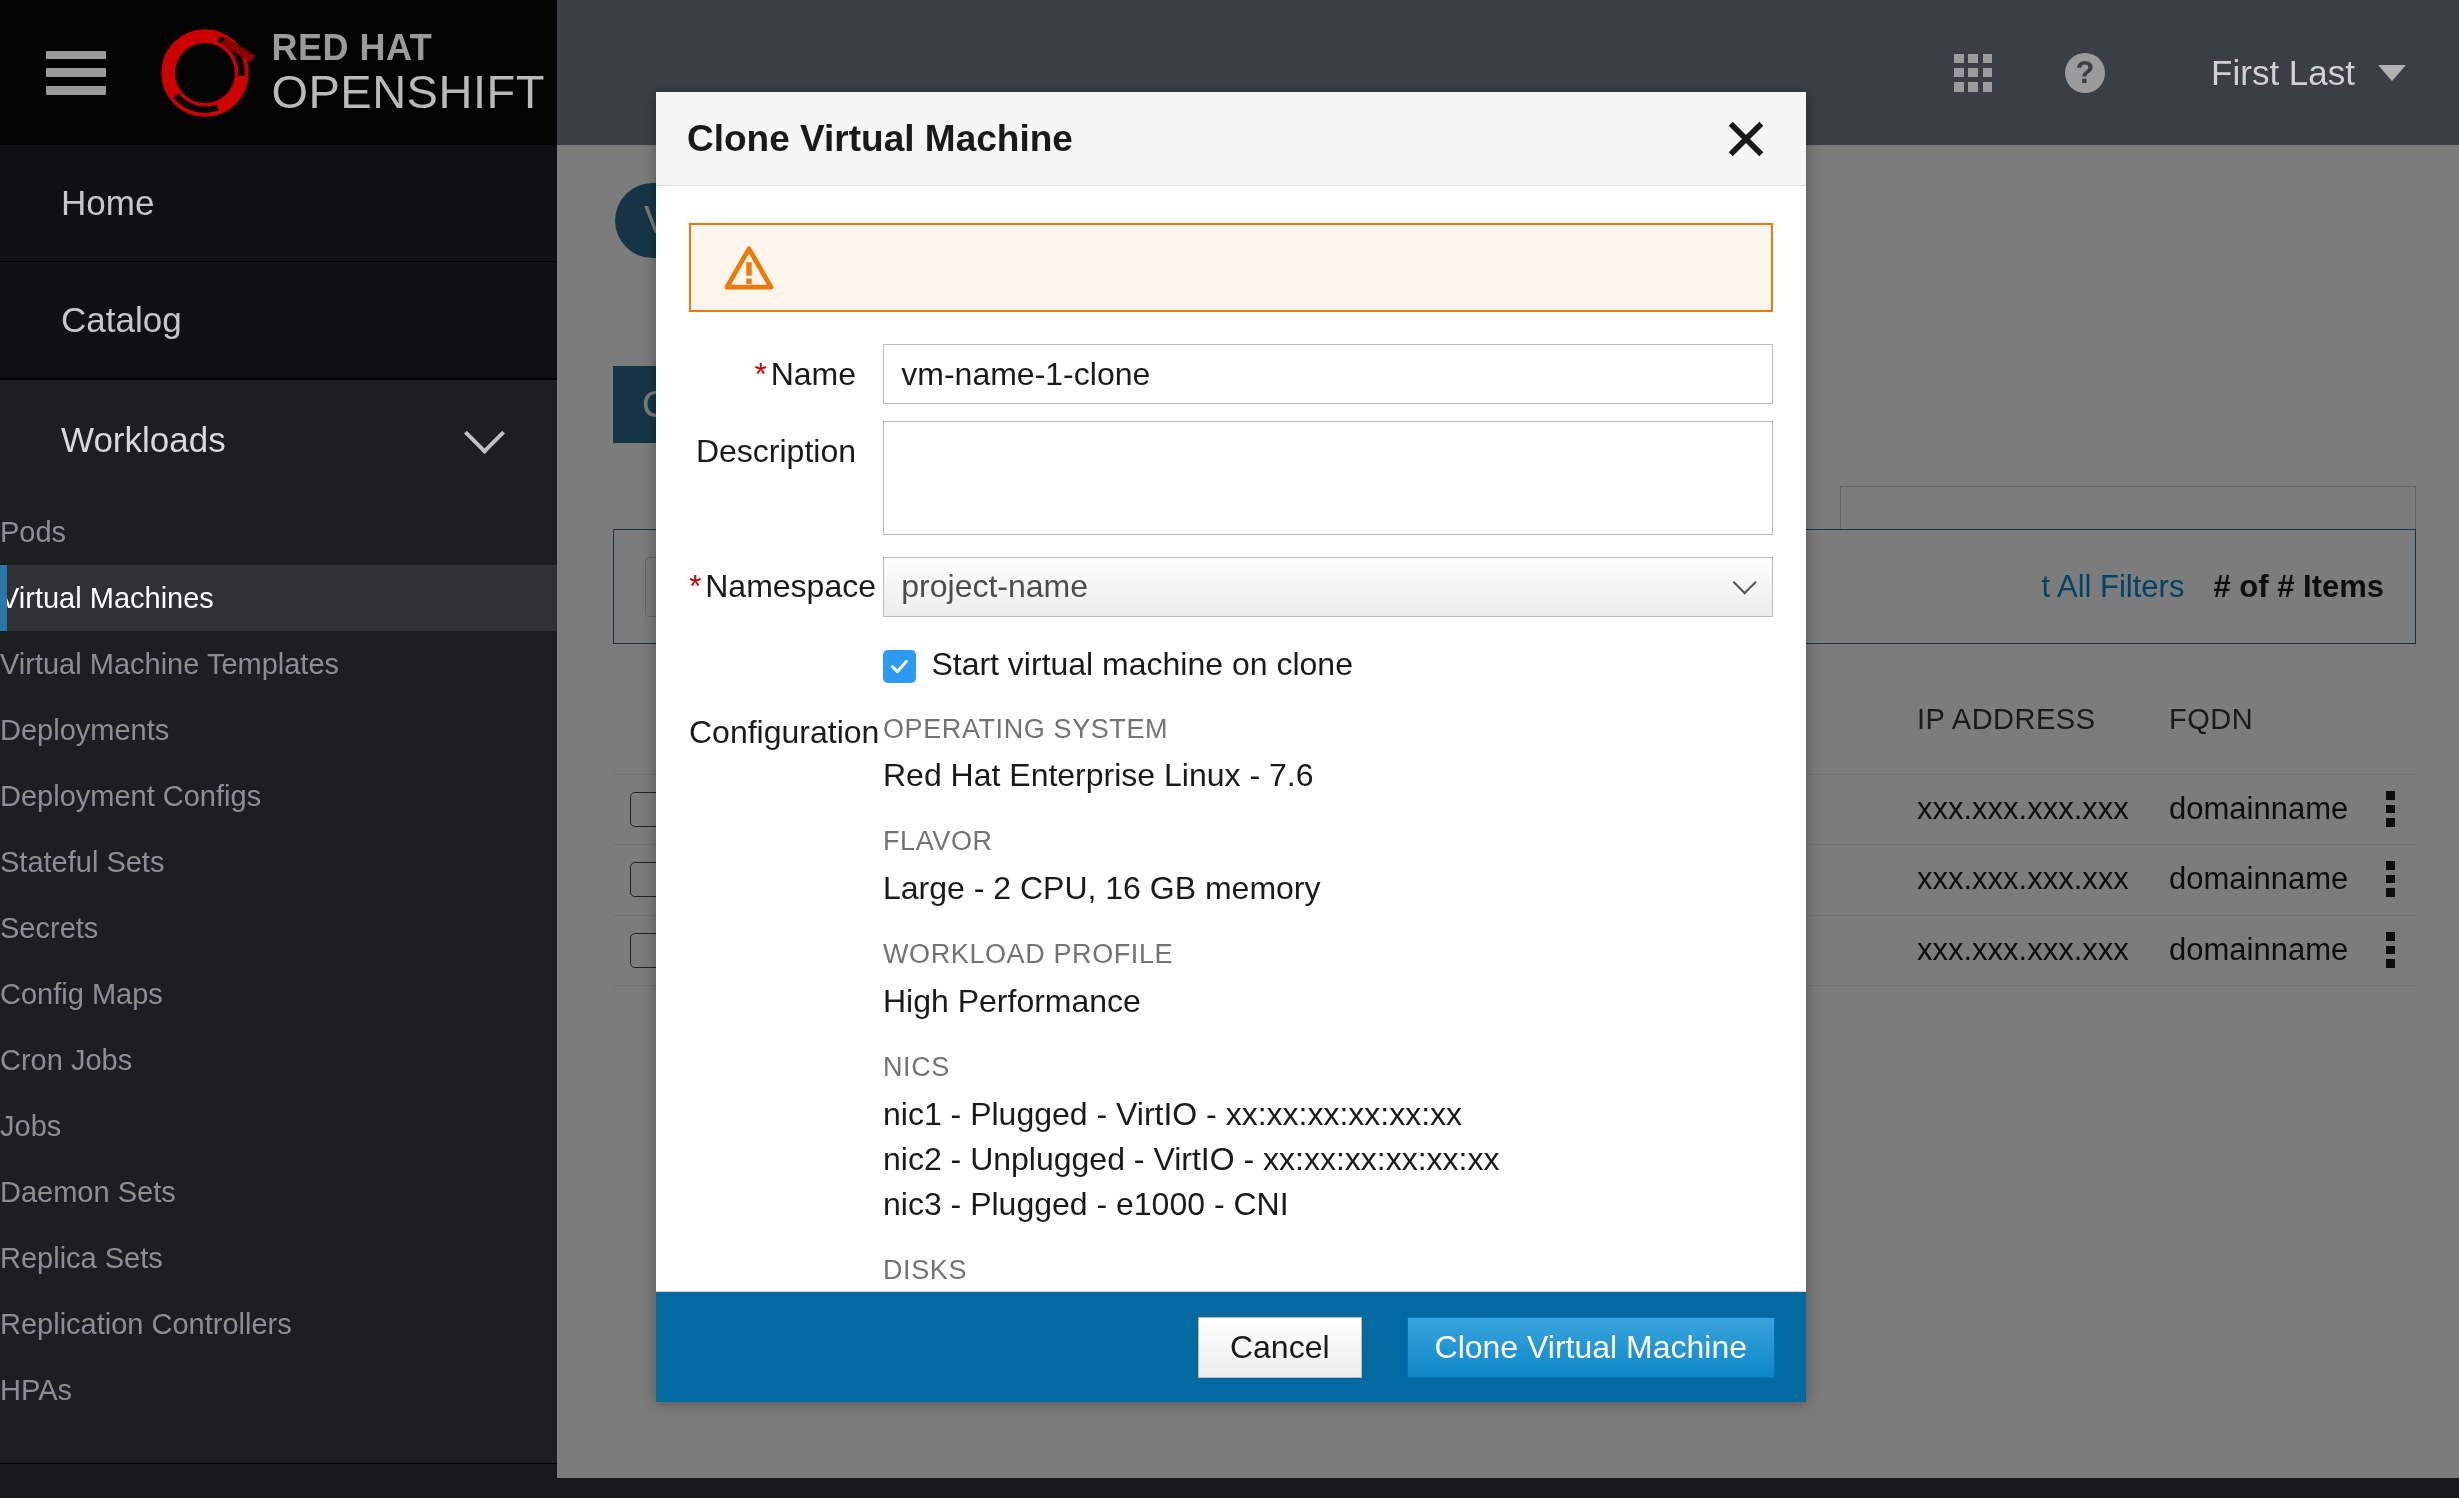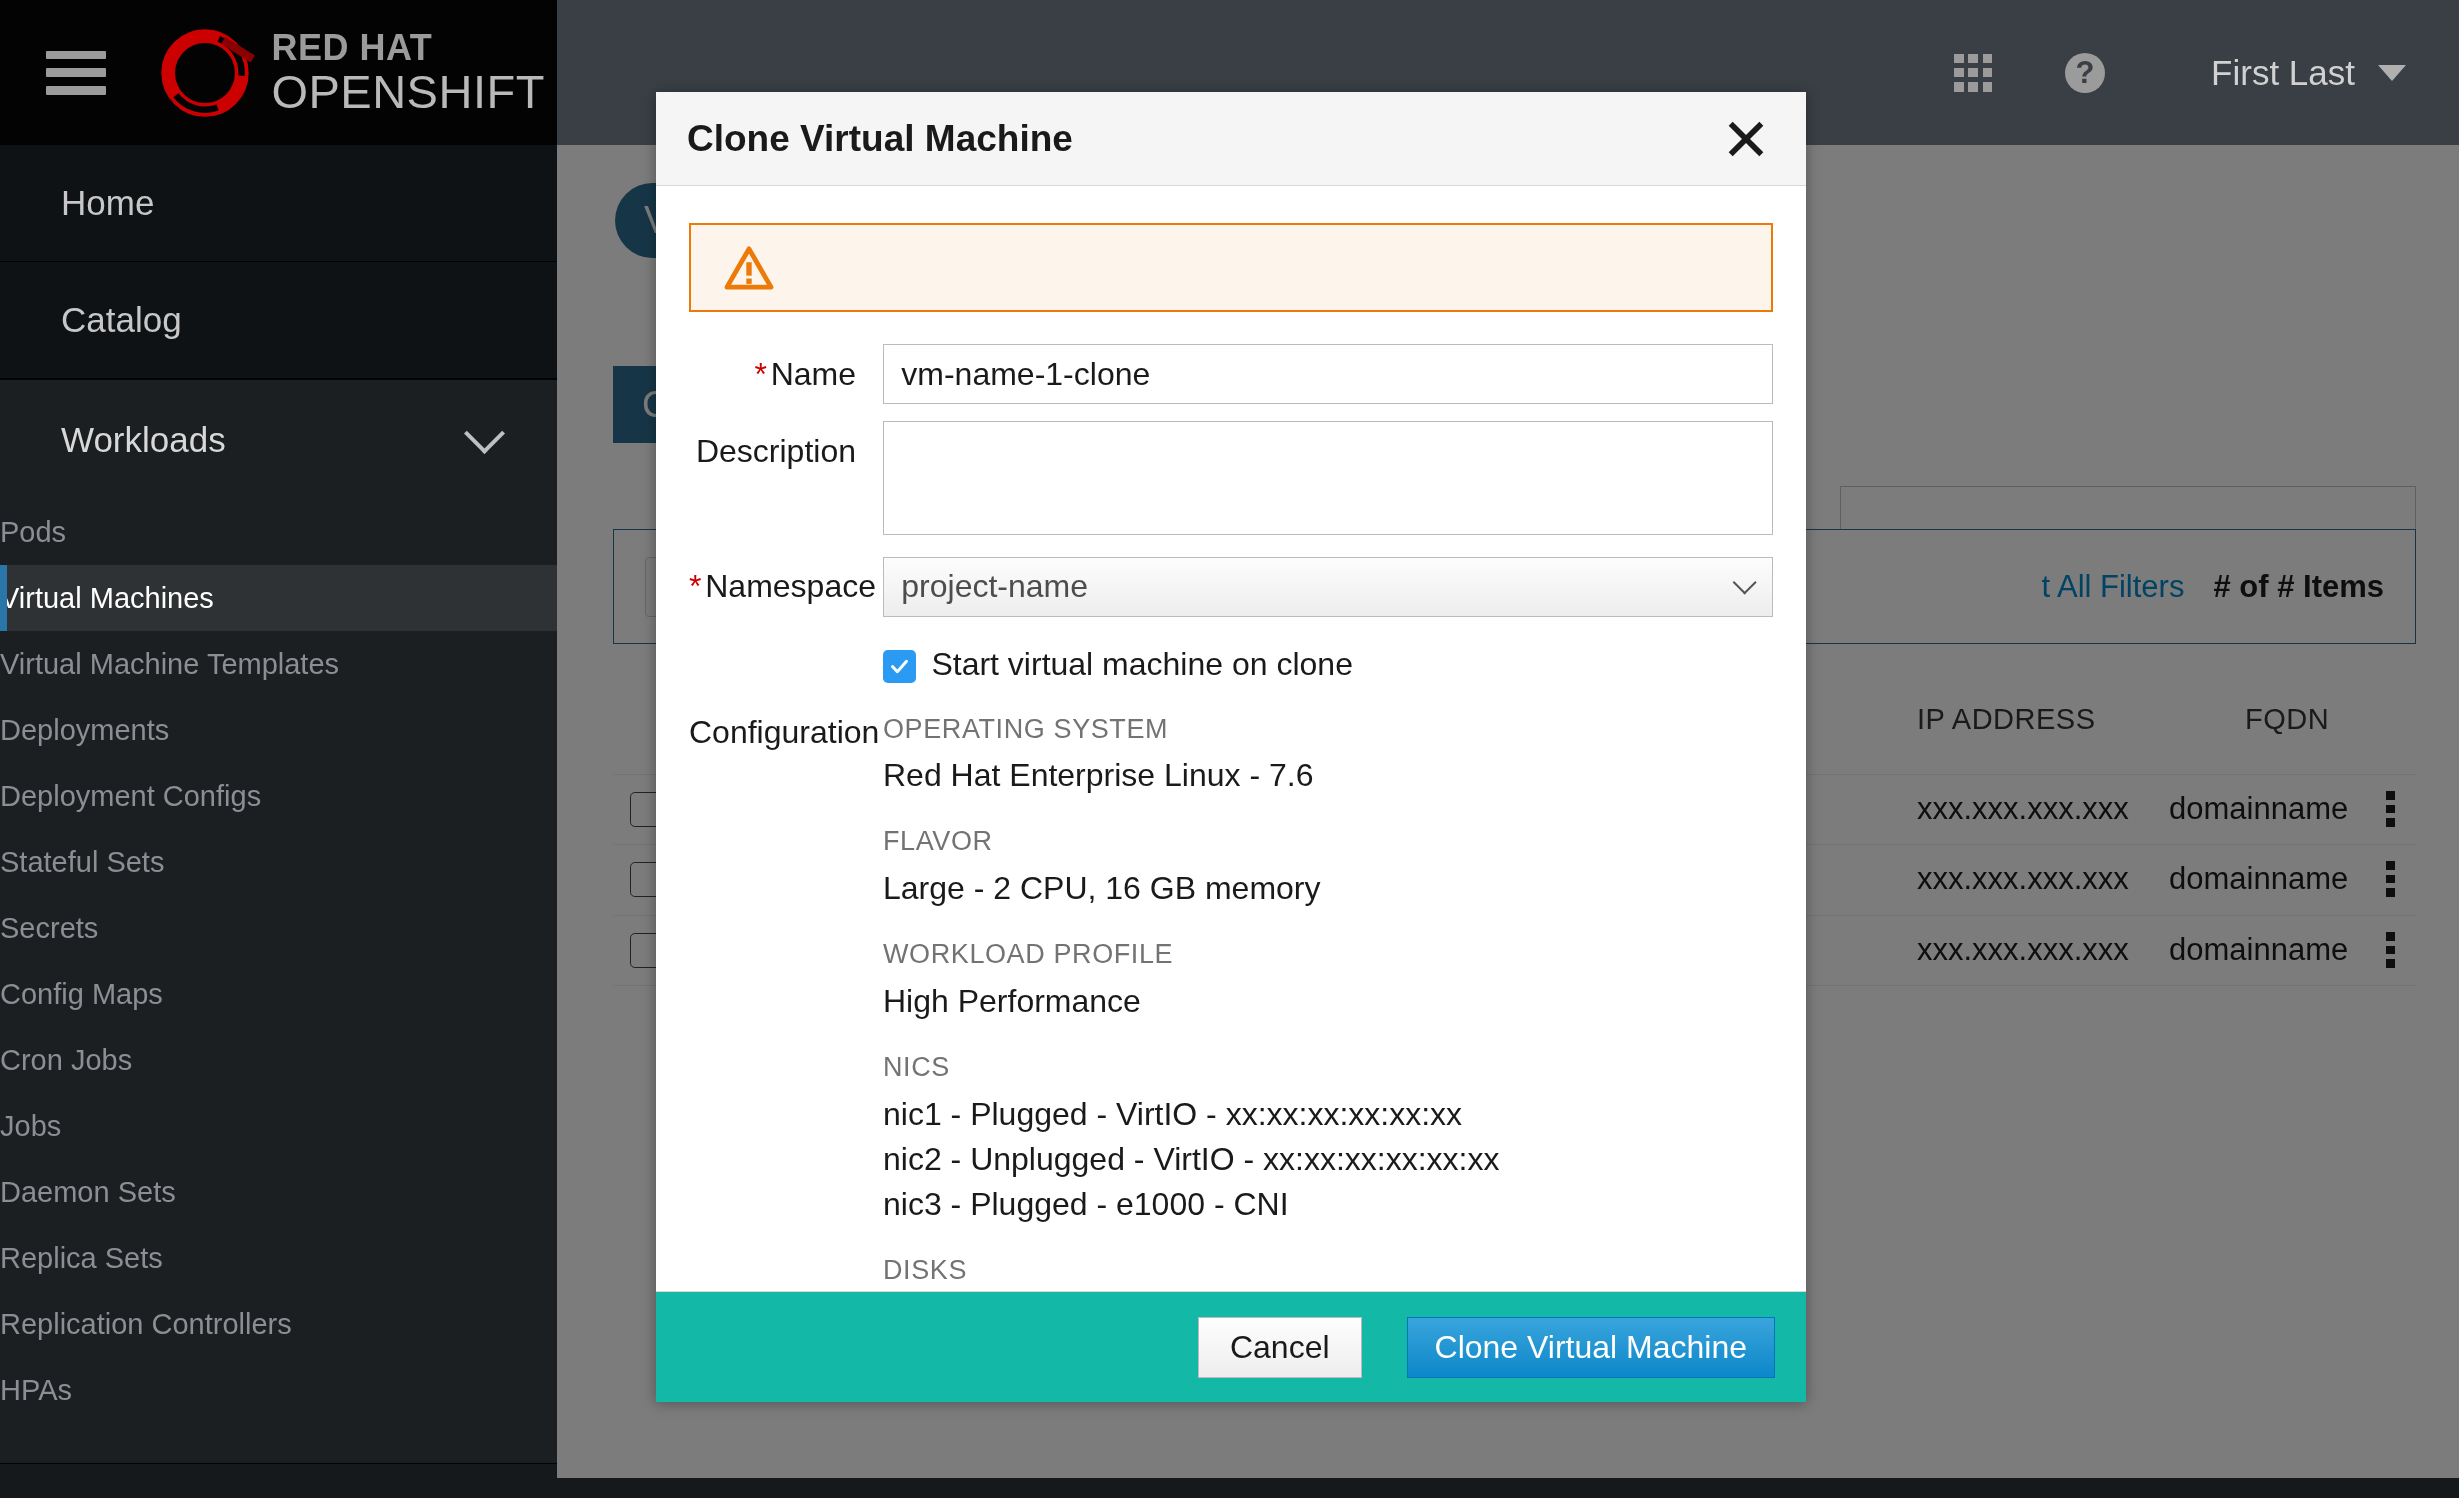--- a/index.html
+++ b/index.html
@@ -150,21 +150,21 @@
     border: 1.9px solid #c4c4c4; background: #fff;
     display: flex; align-items: center; padding-left: 29px;
     font-size: 32px; font-style: italic; color: #8a8a8a;
   }
   .table-head {
     position: absolute; left: 56px; right: 43px; top: 543px;
     height: 63px; display: flex; align-items: center;
     font-size: 29px; color: #333; letter-spacing: 0.5px;
   }
   .th-ip { position: absolute; left: 1304px; }
-  .th-fqdn { position: absolute; left: 1632px; }
+  .th-fqdn { position: absolute; left: 1556px; }
   .table-row {
     position: absolute; left: 56px; right: 43px;
     height: 69px; display: flex; align-items: center;
     border-top: 1.9px solid #ededed; font-size: 31px; color: #1a1a1a;
   }
   .row-cb {
     position: absolute; left: 17.3px;
     width: 35px; height: 35px; border: 1.9px solid #444;
     border-radius: 4.8px; background: #fff;
   }
@@ -266,21 +266,21 @@
   .cfg-key {
     font-size: 27px; color: #737373; letter-spacing: 0.6px;
     text-transform: uppercase; margin-bottom: 9.6px;
   }
   .cfg-val { font-size: 32px; color: #1a1a1a; margin-bottom: 29px; line-height: 1.35; }
   .cfg-val div { margin-bottom: 1.9px; }
 
   .modal-footer {
     flex: 0 0 111px; height: 111px; border-top: 1.9px solid #d9d9d9;
     display: flex; align-items: center; justify-content: flex-end;
-    padding-right: 31px; background: #14b8a6;
+    padding-right: 31px; background: #0369a1;
   }
   .btn-cancel {
     height: 61px; padding: 0 31px; border: 1.9px solid #bbbbbb;
     background: linear-gradient(#fefefe, #ededed); color: #1a1a1a;
     font-size: 32px; cursor: pointer; margin-right: 45px;
     font-family: "Liberation Sans", sans-serif;
   }
   .btn-primary {
     height: 61px; padding: 0 27px; border: 1.9px solid #0076ba;
     background: linear-gradient(#39a5dc, #0d87c9); color: #fff;

